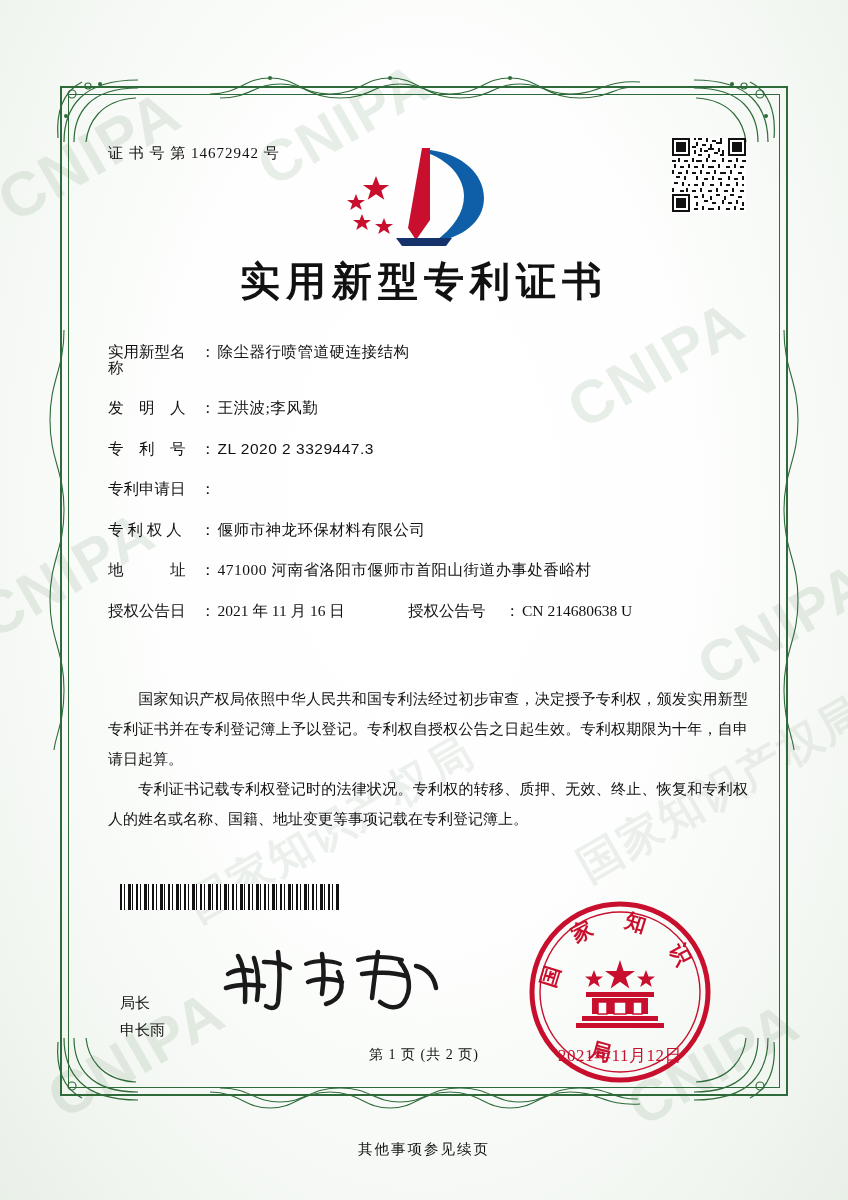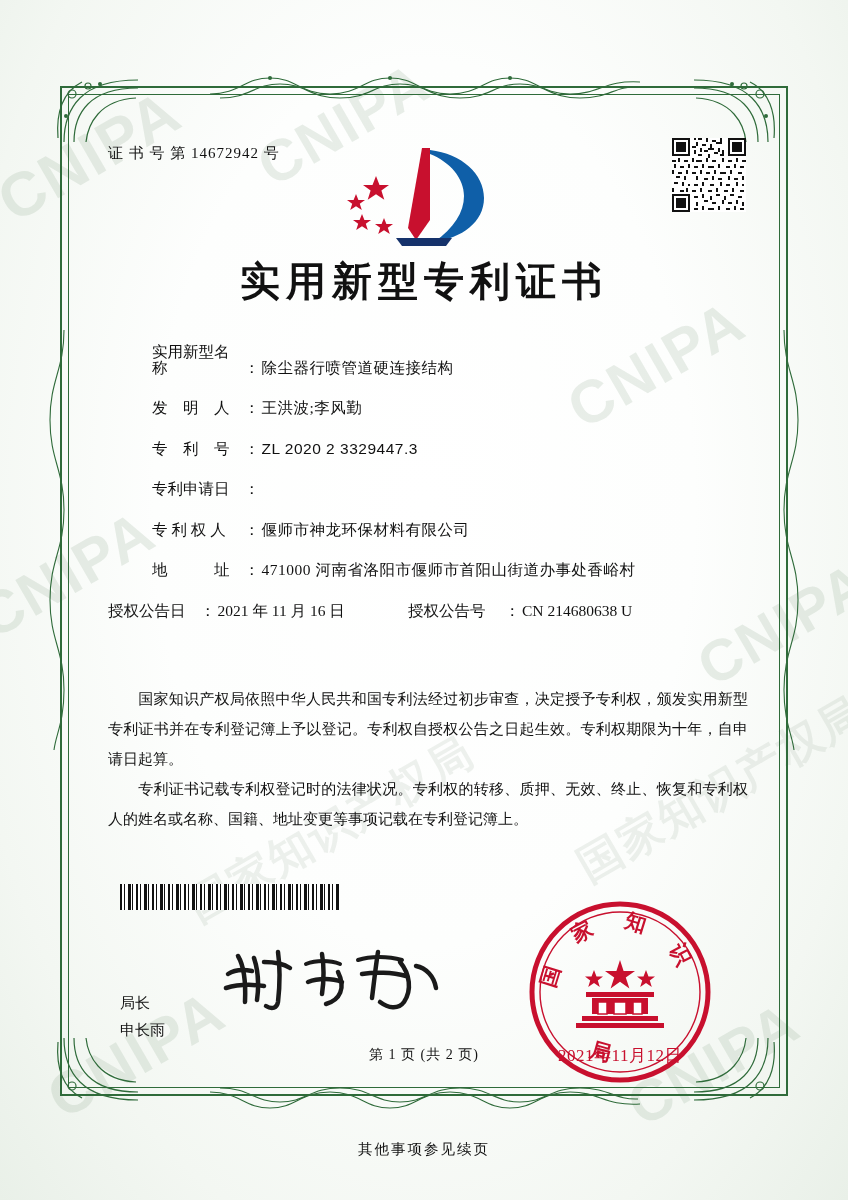--- a/index.html
+++ b/index.html
@@ -81,23 +81,22 @@
   }
 
   .fields{
     position:absolute;left:40px;top:250px;width:640px;
     font-size:15.5px;
     color:#111;
     line-height:1;
   }
   .frow{
     display:flex;
-    align-items:flex-end;
+    align-items:flex-start;
     margin-bottom:25px;
-    margin-left:44px;
   }
   .flabel{
     width:92px;
     flex:0 0 92px;
     display:flex;
     justify-content:space-between;
     letter-spacing:0px;
   }
   .flabel span{display:inline-block}
   .fsep{margin:0 2px 0 0}

